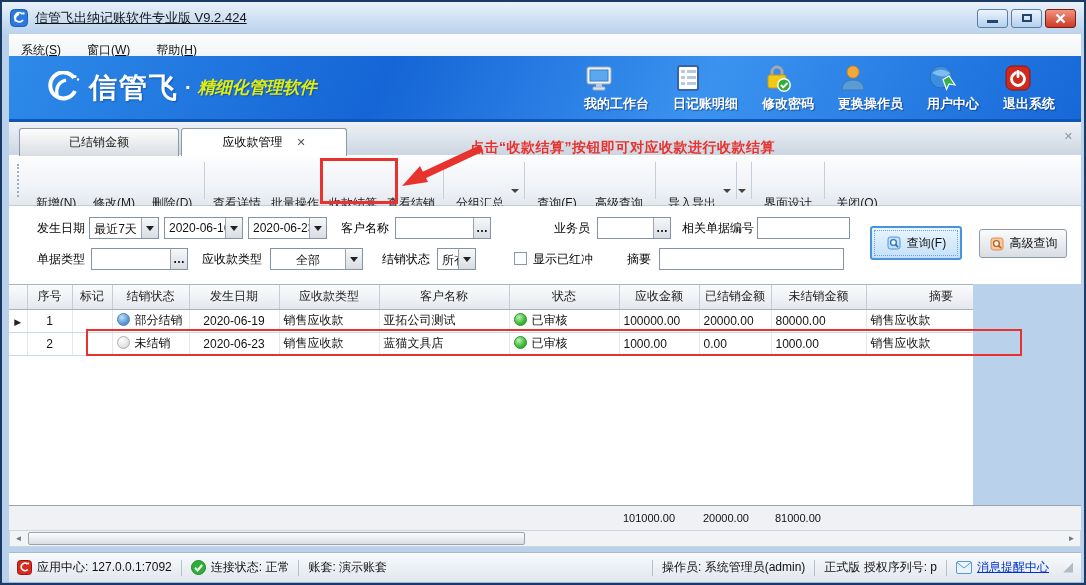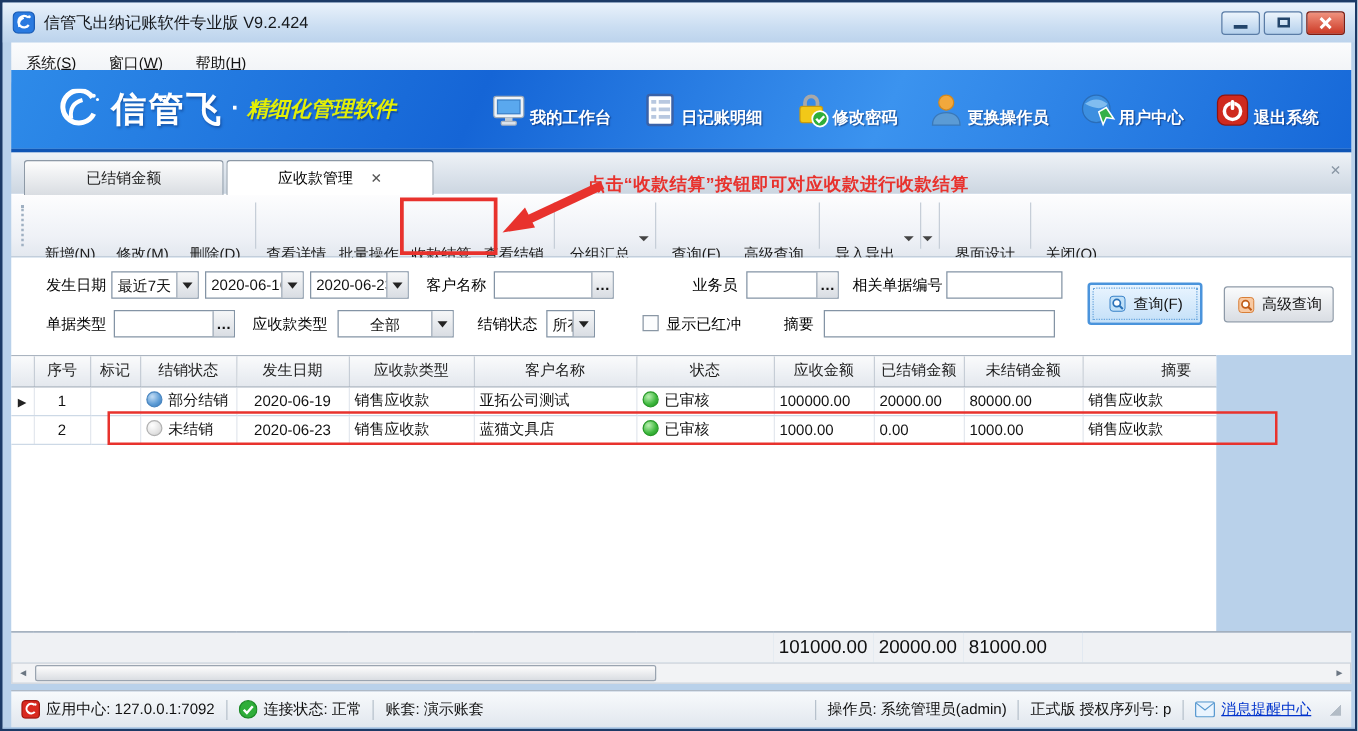--- a/index.html
+++ b/index.html
@@ -2,21 +2,21 @@
 <html><head>
 <meta charset="utf-8">
 <style>
   * { margin:0; padding:0; box-sizing:border-box; }
   html,body { background:#fff; font-family:"Liberation Sans","DejaVu Sans",sans-serif; }
   .window { position:relative; width:1086px; height:585px; border:2px solid #1c3a66;
             background:#b9d1ea; overflow:hidden; font-size:12px; color:#111; }
 
   
   .titlebar { position:absolute; left:0; top:0; width:1082px; height:32px;
-    background:linear-gradient(#eaf2fb,#cbdef2 60%,#bcd3ec); display:flex; align-items:center; padding:0 8px; }
+    background:linear-gradient(#eaf2fb,#cbdef2 60%,#bcd3ec); display:flex; align-items:center; padding:0 8px;text-decoration:underline; }
   .title-icon { width:18px; height:18px; margin-right:7px; }
   .title-text { font-size:13px; color:#15181c; }
   .win-btns { margin-left:auto; display:flex; gap:3px; }
   .win-btn { width:31px; height:19px; border:1px solid #5a7ca6; border-radius:3px;
     background:linear-gradient(#ecf4fc,#b4d0ec); display:flex; align-items:center; justify-content:center; }
   .win-btn.close { background:linear-gradient(#f0937f,#cc3a26); border-color:#7c1d12; }
   .g-min { width:11px; height:3px; background:#23456b; margin-top:7px; }
   .g-max { width:10px; height:8px; border:2px solid #23456b; background:transparent; }
 
   
@@ -29,21 +29,21 @@
   
   .banner { position:absolute; left:7px; top:54px; width:1072px; height:66px;
     background:linear-gradient(115deg,#2e8be9 0%,#1565d6 35%,#3b93ef 65%,#1668d8 100%);
     border-bottom:3px solid #0f55b5; display:flex; align-items:center; }
   .brand { display:flex; align-items:center; margin-left:38px; }
   .brand-logo { width:34px; height:34px; margin-right:8px; }
   .brand-name { font-size:28px; font-weight:bold; color:#fff; letter-spacing:2px; text-shadow:1px 1px 2px rgba(0,30,90,.4); }
   .brand-dot { color:#fff; font-size:20px; font-weight:bold; margin:0 6px; }
   .brand-slogan { font-size:17px; font-weight:bold; font-style:italic; color:#e3ef06; text-shadow:1px 1px 1px rgba(0,30,90,.35); }
   .banner-actions { margin-left:auto; margin-right:26px; display:flex; gap:24px; }
-  .hdr-action { display:flex; align-items:flex-end; gap:2px; cursor:pointer; }
+  .hdr-action { display:flex; flex-direction:column; align-items:flex-start; gap:2px; cursor:pointer; }
   .hdr-action .lbl { color:#fff; font-weight:bold; font-size:13px; text-shadow:1px 1px 1px rgba(0,20,70,.5); white-space:nowrap; }
 
   
   .tabstrip { position:absolute; left:7px; top:120px; width:1072px; height:34px;
     background:linear-gradient(#eef2f7,#ccd6e1); border-bottom:1px solid #fff; }
   .tab { position:absolute; top:6px; height:28px; display:flex; align-items:center; justify-content:center;
     border:1px solid #8d99a6; border-bottom:none; border-radius:3px 3px 0 0; font-size:12px; }
   .tab.inactive { left:10px; width:160px; background:linear-gradient(#fdfdfd,#d9dde2); color:#222; }
   .tab.active { left:172px; width:166px; background:#fff; color:#000; z-index:2; }
   .tab-close { margin-left:14px; color:#555; font-size:11px; cursor:pointer; }
@@ -94,21 +94,21 @@
   .al-c { text-align:center; } .al-l { text-align:left; }
   .ptr { font-size:9px; color:#222; }
   .dot { width:13px; height:13px; border-radius:50%; display:inline-block; vertical-align:-2px; margin-right:5px; }
   .dot-blue  { background:radial-gradient(circle at 35% 30%,#c4ddf4,#5b9bd5 60%,#3a7ab8); border:1px solid #4a86c0; }
   .dot-green { background:radial-gradient(circle at 35% 30%,#bdf0b4,#3cb83c 60%,#259025); border:1px solid #2a9a2a; }
   .dot-gray  { background:radial-gradient(circle at 35% 30%,#ffffff,#e4e4e4 60%,#c9c9c9); border:1px solid #b2b2b2; }
 
   
   .totals { position:absolute; left:7px; top:503px; width:1072px; height:24px; }
   table.tt { border-collapse:collapse; table-layout:fixed; width:1072px; }
-  table.tt td { height:24px; background:#eff1f4; border-top:1px solid #9aa4b0; font-size:15px; padding:0 4px; white-space:nowrap; }
+  table.tt td { height:24px; background:#eff1f4; border-top:1px solid #9aa4b0; font-size:11px; padding:0 4px; white-space:nowrap; }
 
   
   .hscroll { position:absolute; left:7px; top:528px; width:1072px; height:17px;
     background:#f2f3f5; border:1px solid #cfd5dc; display:flex; align-items:center; }
   .hs-arrow { width:17px; height:15px; display:flex; align-items:center; justify-content:center;
     color:#6b7682; font-size:8px; cursor:pointer; }
   .hs-thumb { position:absolute; left:18px; width:497px; height:13px; top:1px;
     background:linear-gradient(#fdfdfd,#dadde2); border:1px solid #9aa4b0; border-radius:2px; cursor:grab; }
   .hs-right { margin-left:auto; }
 

